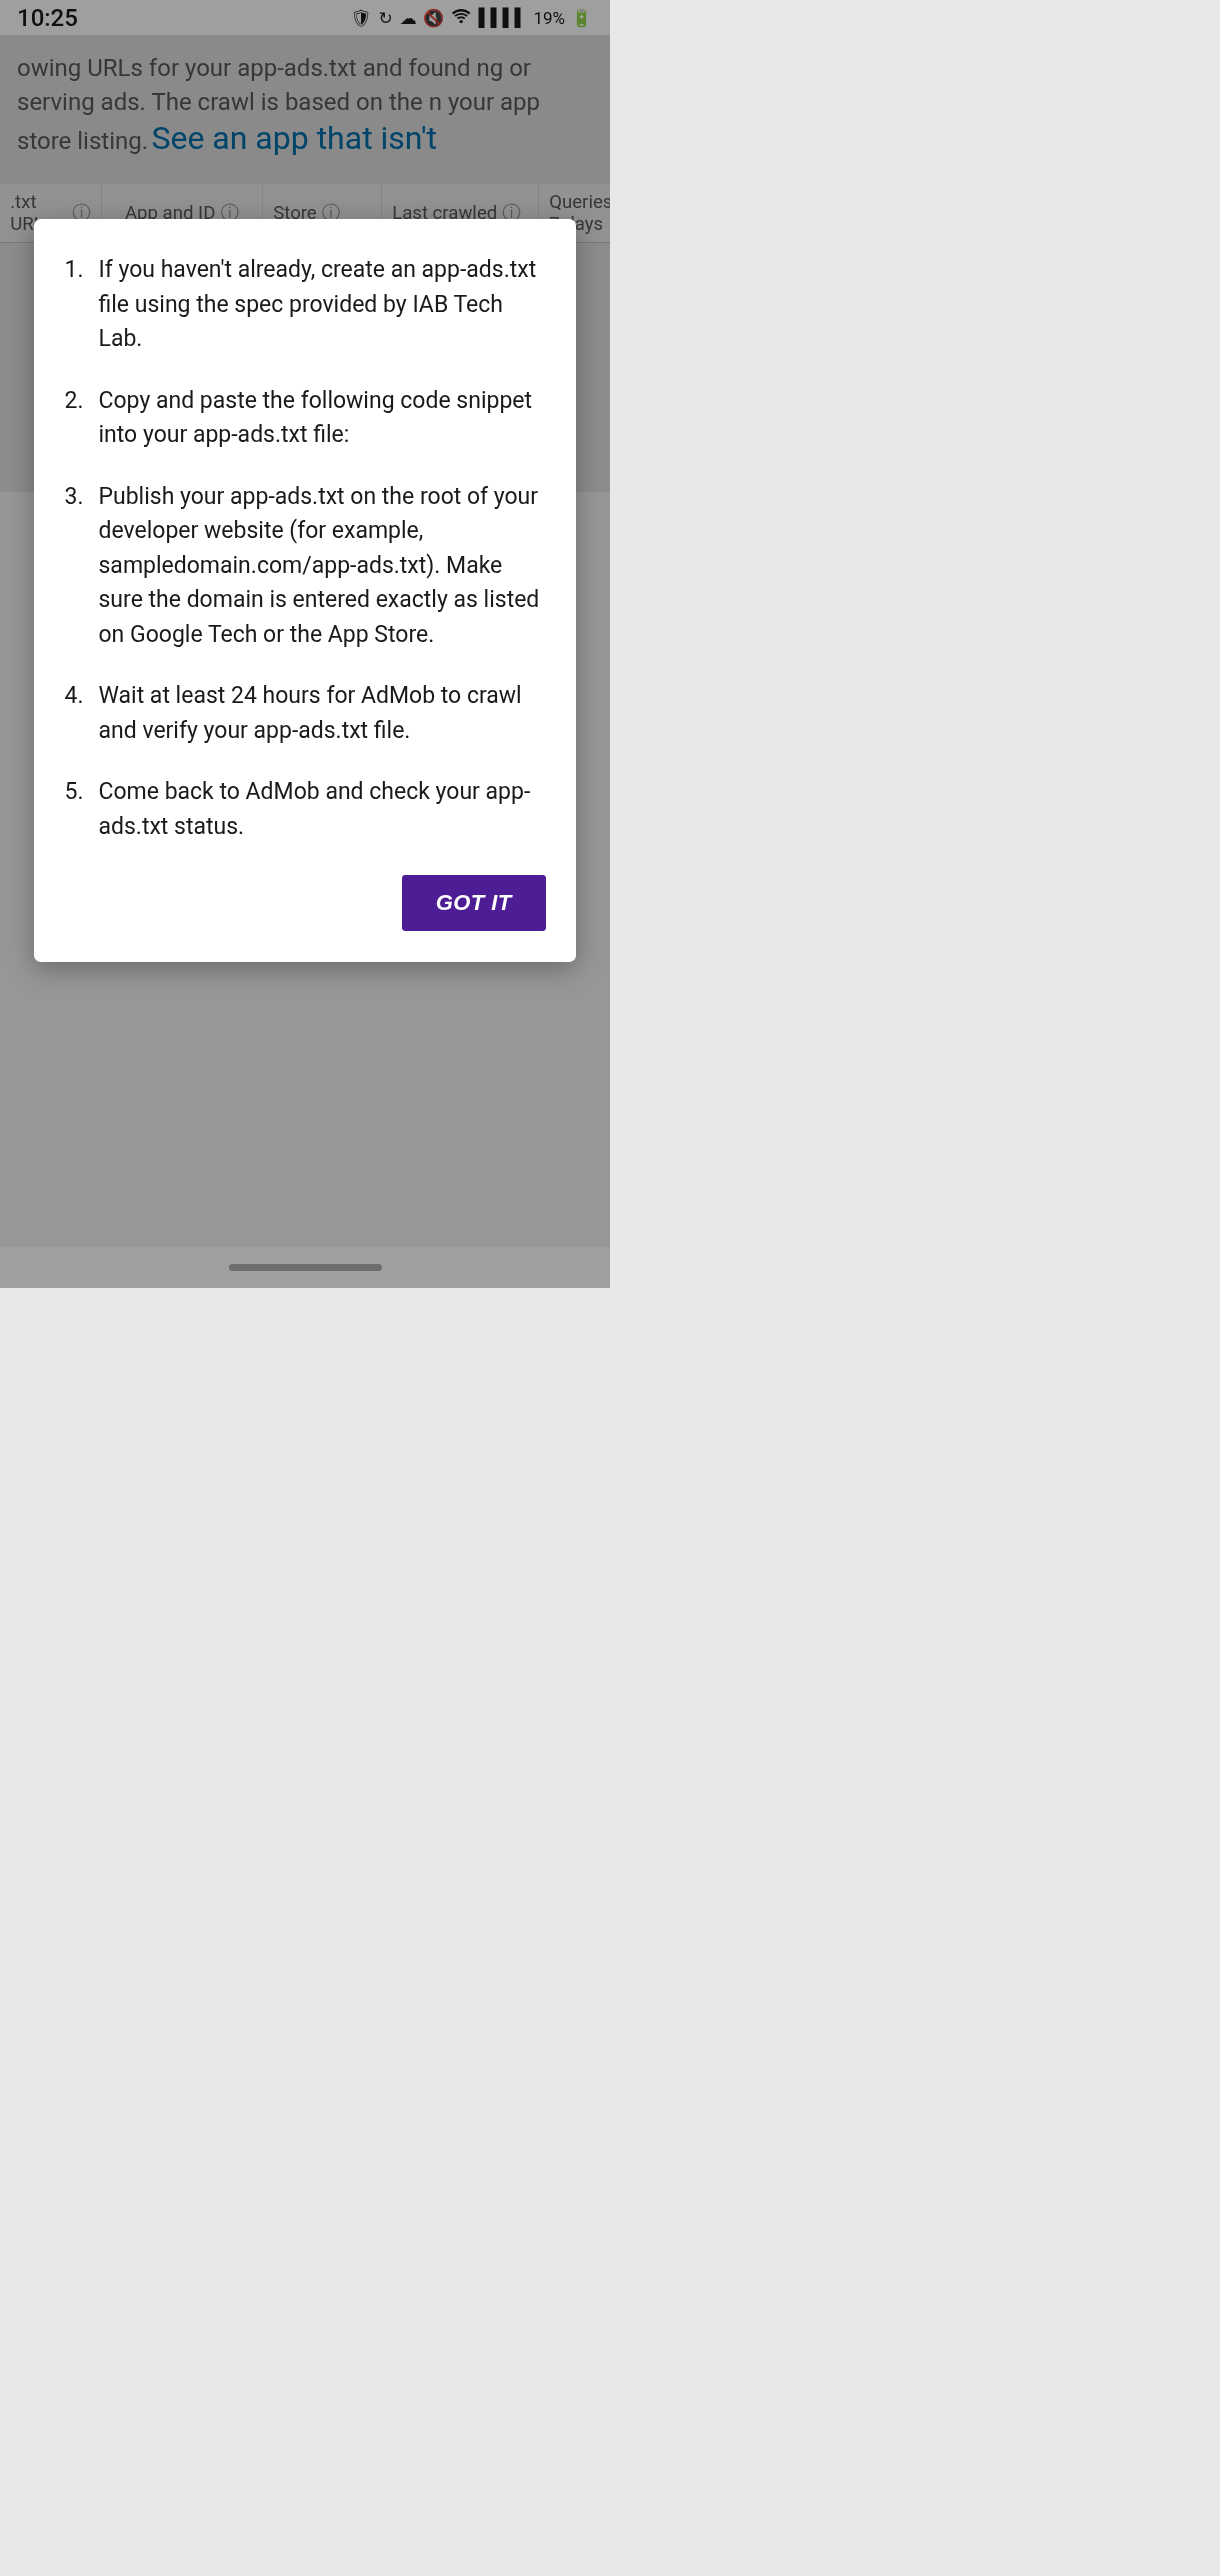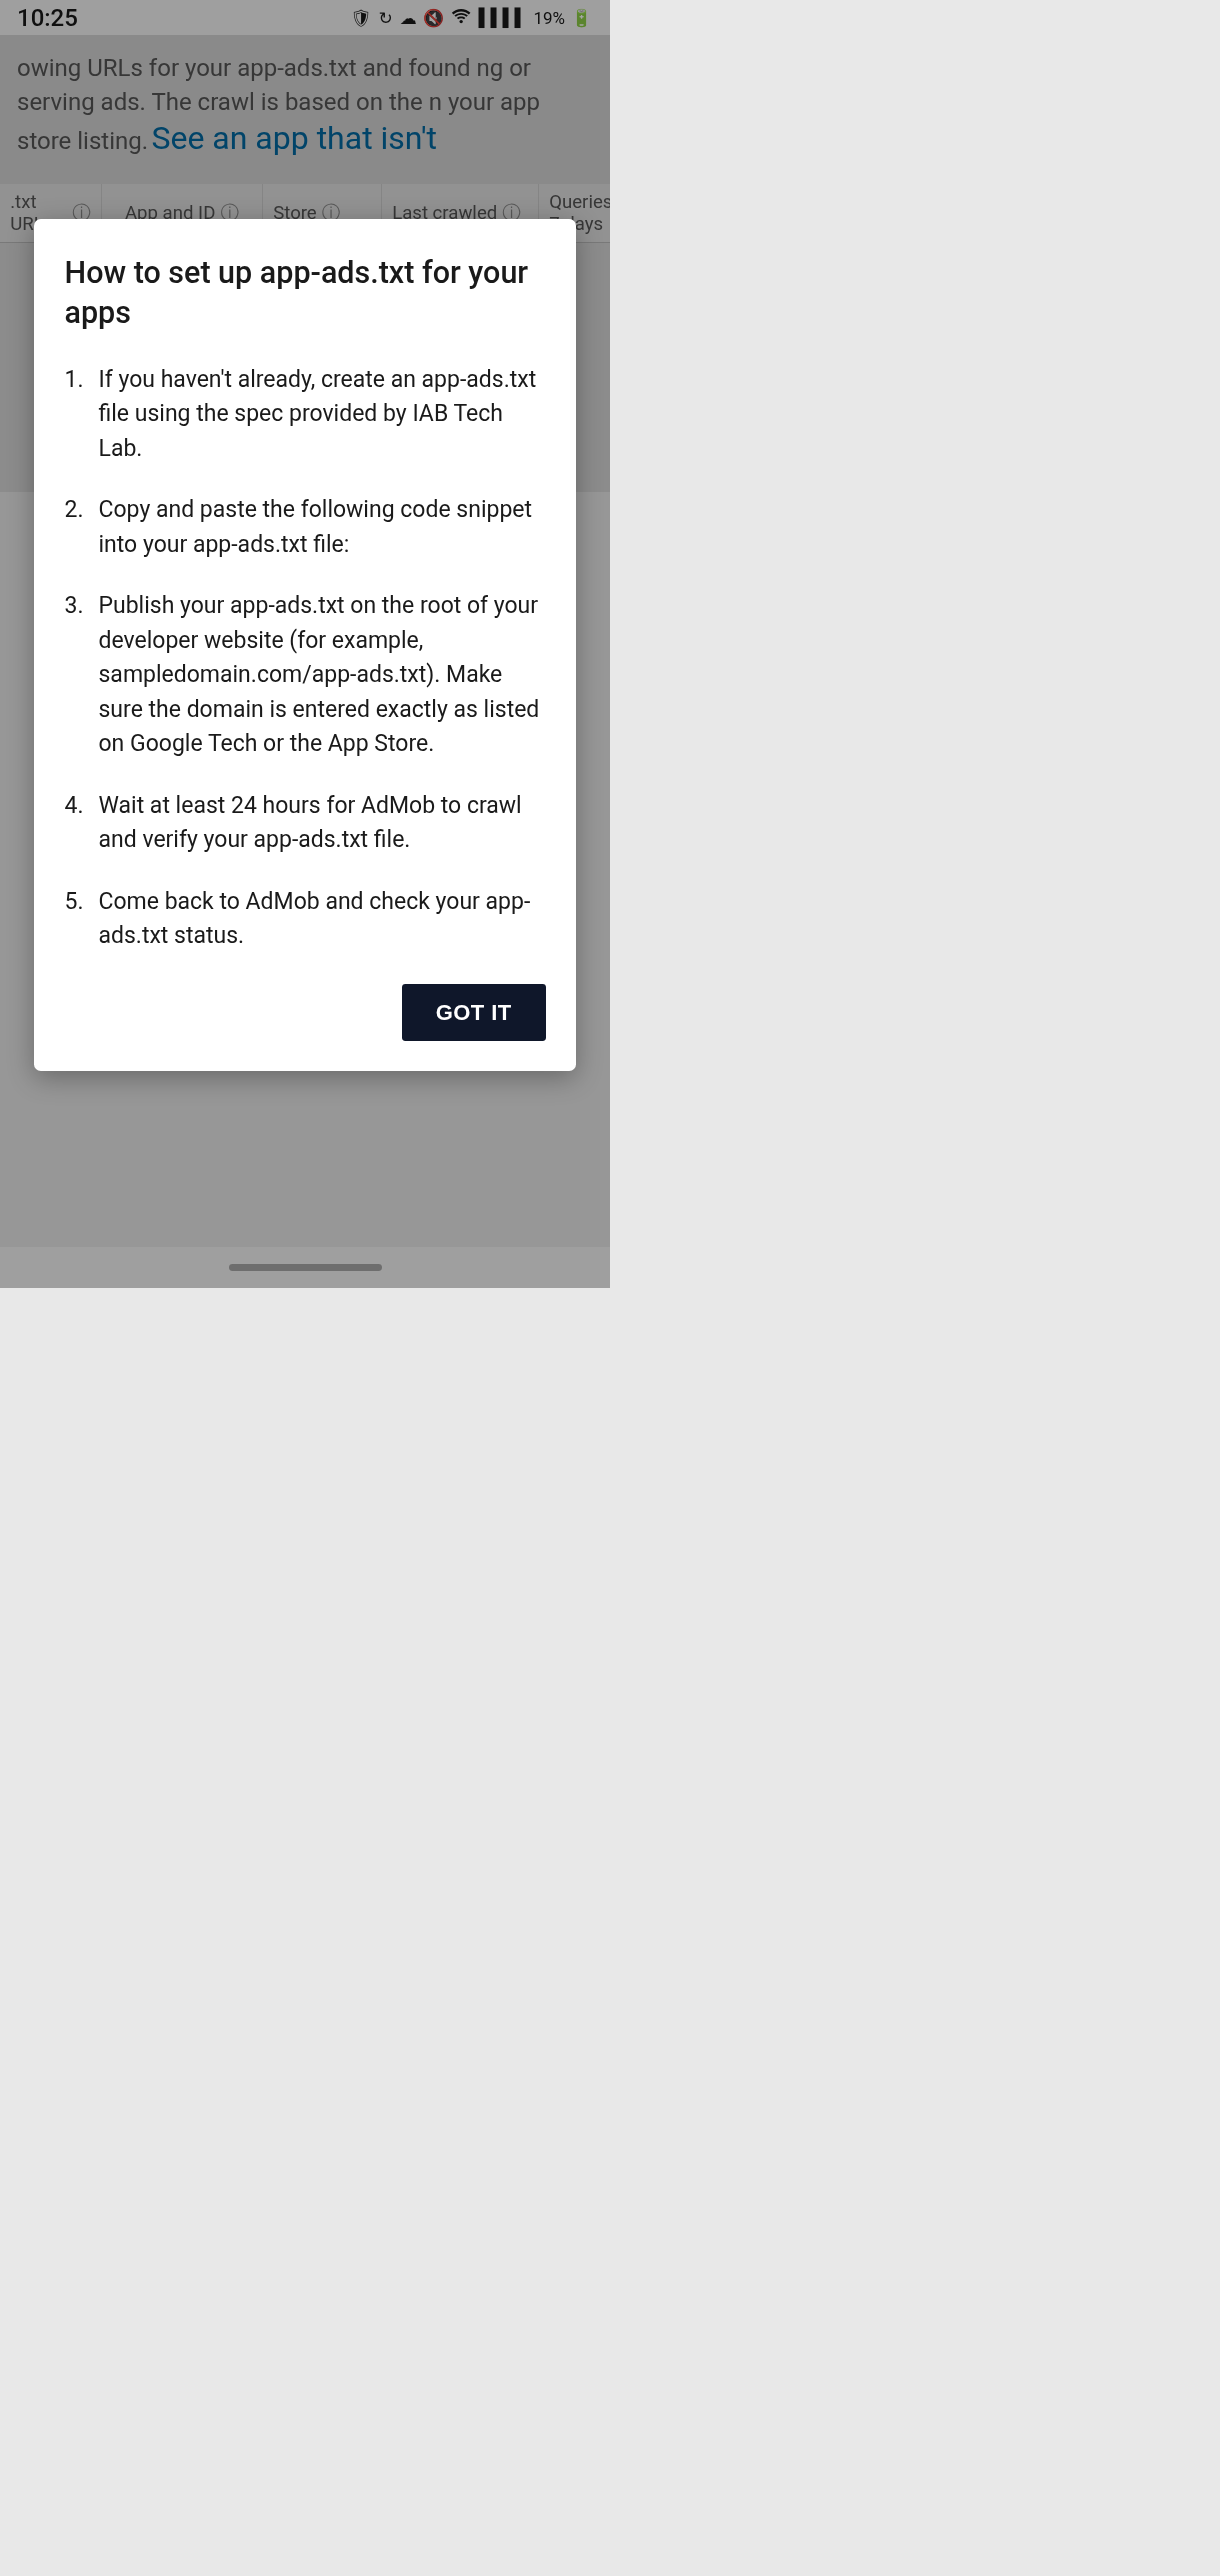--- a/index.html
+++ b/index.html
@@ -201,30 +201,31 @@
     }
 
     
     .modal-footer {
       display: flex;
       justify-content: flex-end;
       margin-top: 30.5px;
     }
 
     .got-it-btn {
-      background: #0f172a;
+      background: #4c1d95;
       color: #ffffff;
       border: none;
       border-radius: 3.4px;
       padding: 15.3px 34px;
       font-size: 22px;
       font-weight: 600;
       letter-spacing: 0.4px;
       cursor: pointer;
       text-transform: uppercase;
+      font-style: italic;
     }
 
     
     .bottom-bar {
       position: absolute;
       bottom: 0;
       left: 0;
       right: 0;
       height: 41px;
       background: #f5f5f5;
@@ -317,21 +318,20 @@
     </svg>
     <span class="no-data-text">No data to display</span>
   </div>
 
 </div>
 
 <div class="overlay"></div>
 
 <div class="modal">
 
-  <h2 class="modal-title">How to set up app-ads.txt for your apps</h2>
 
   <ol class="modal-steps">
 
     <li class="modal-step">
       <span class="step-num">1.</span>
       <span class="step-text">If you haven't already, create an app-ads.txt file using the spec provided by IAB Tech Lab.</span>
     </li>
 
     <li class="modal-step">
       <span class="step-num">2.</span>

